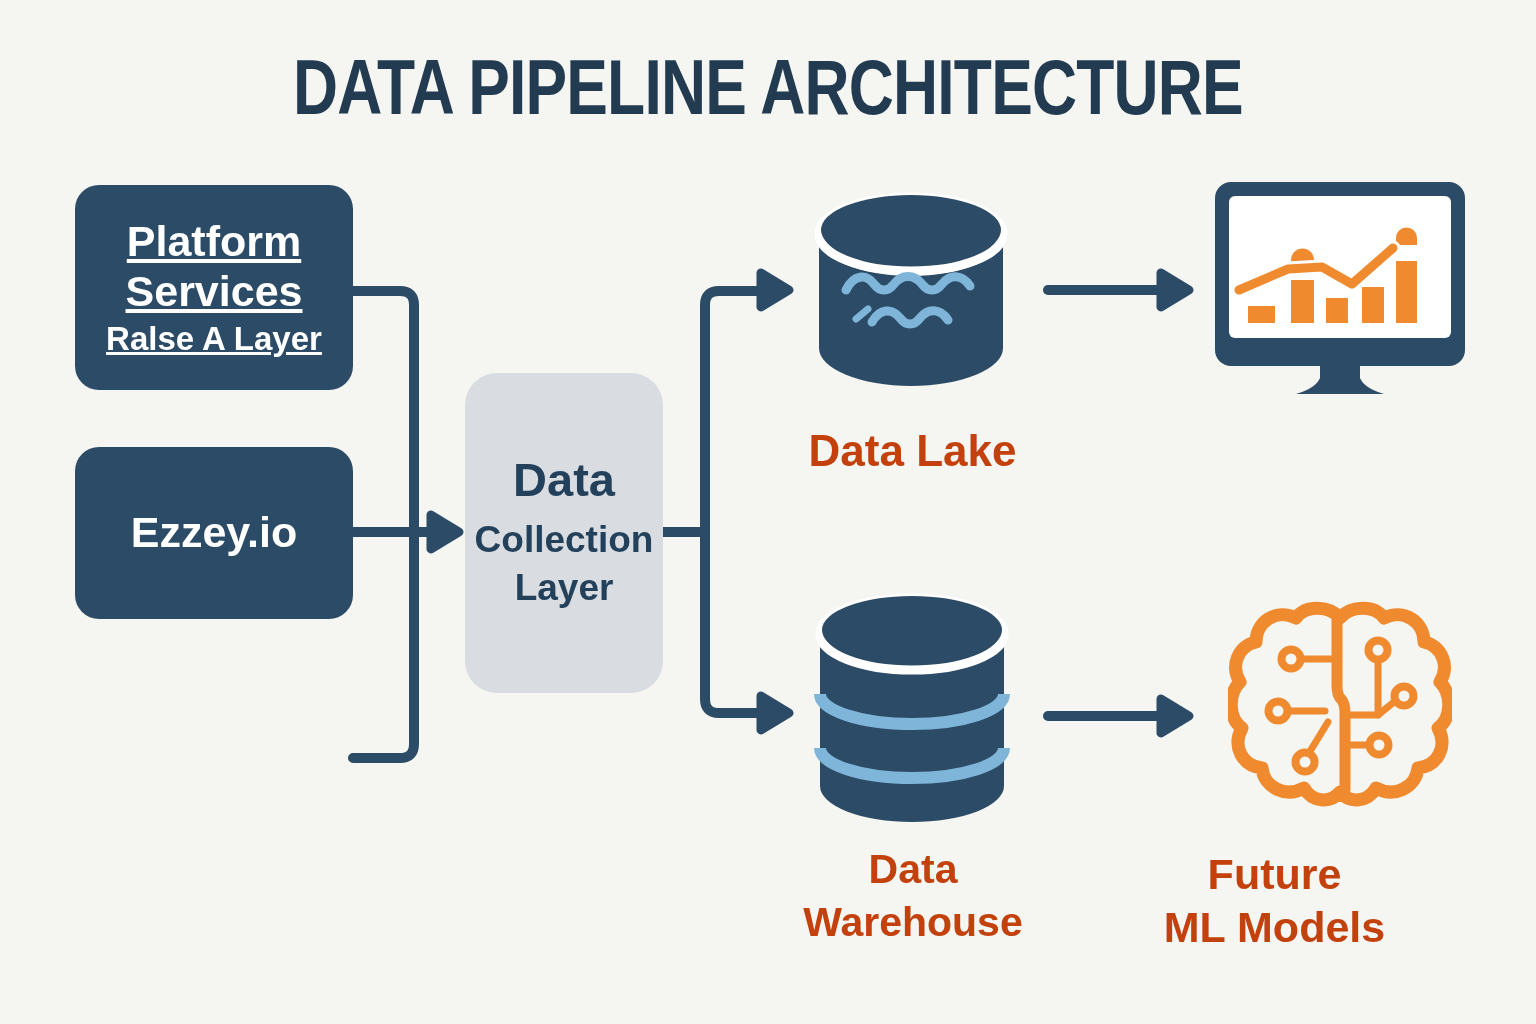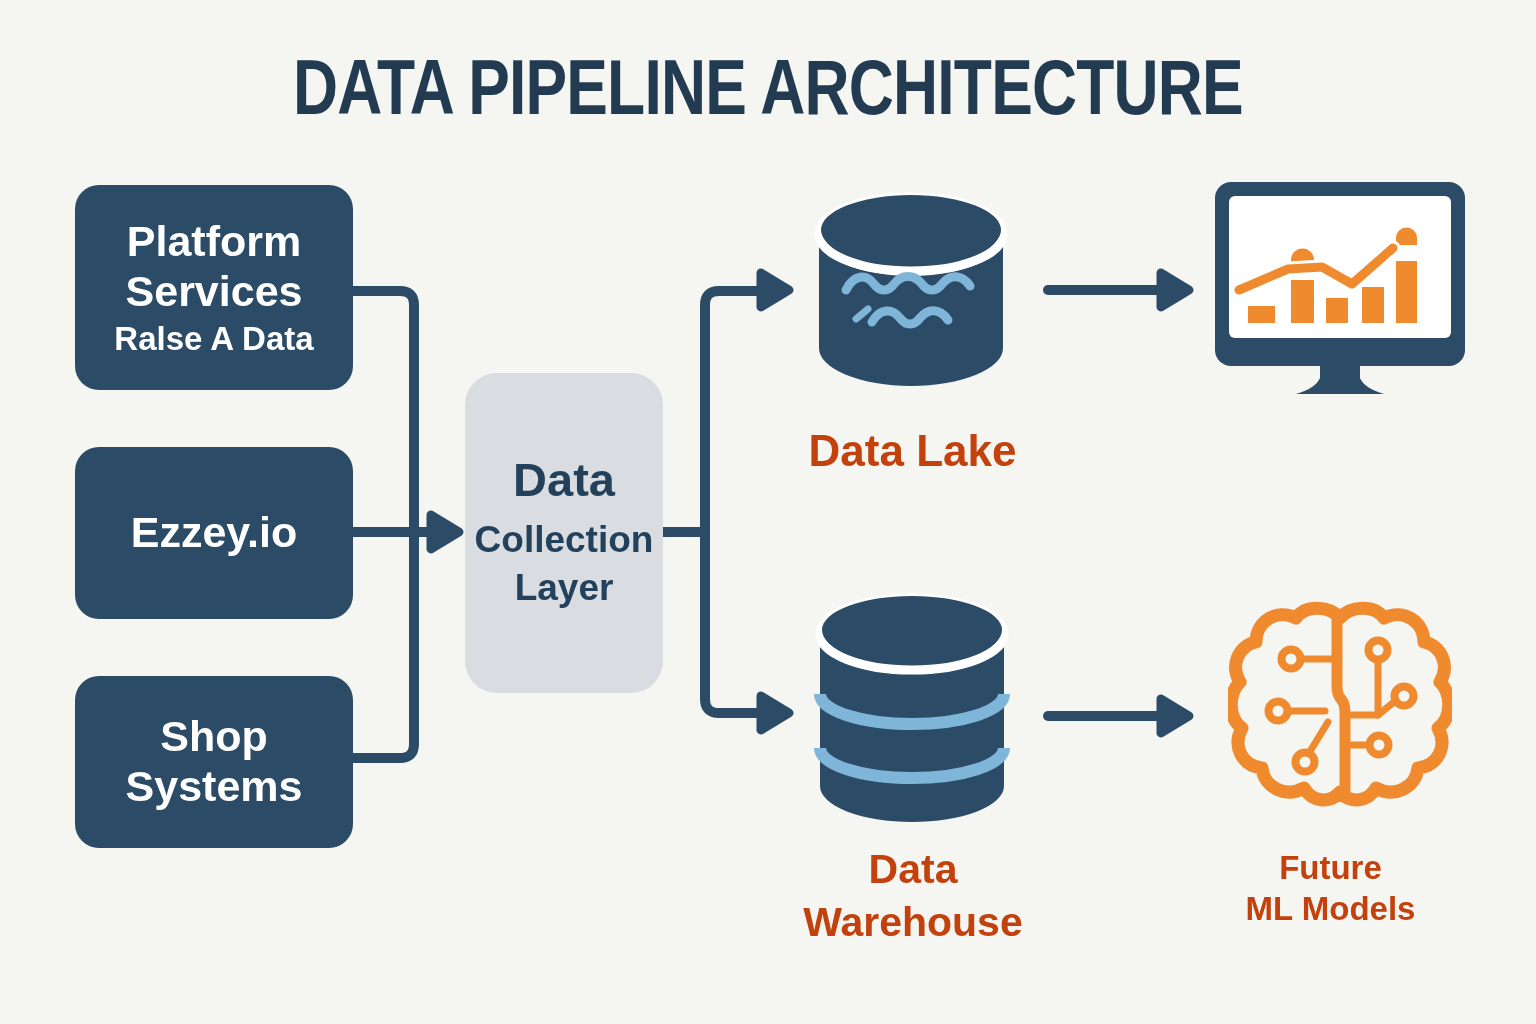--- a/index.html
+++ b/index.html
@@ -21,21 +21,21 @@
 
   .connectors { position:absolute; left:0; top:0; width:1536px; height:1024px; }
 
   .src-box {
     position:absolute; left:75px; width:278px;
     background:#2c4b66; border-radius:24px;
     color:#ffffff; display:flex; flex-direction:column;
     align-items:center; justify-content:center; text-align:center;
     box-sizing:border-box; padding:6px 10px;
   }
-  #src1 { top:185px; height:205px; }
+  #src1 { top:185px; height:205px;text-decoration:underline; }
   #src2 { top:447px; height:172px; }
   #src3 { top:676px; height:172px; }
   .src-title { font-size:43px; font-weight:700; line-height:1.16; white-space:pre-line; }
   .src-sub   { font-size:33px; font-weight:700; line-height:1.15; margin-top:3px; white-space:nowrap; }
 
   .collect-box {
     position:absolute; left:465px; top:373px; width:198px; height:320px;
     background:#d9dce0; border-radius:32px;
     display:flex; flex-direction:column; align-items:center; justify-content:center;
     text-align:center; color:#24415c;
@@ -49,21 +49,21 @@
   #bi-icon   { left:1214px; top:182px; }
   #ml-icon   { left:1228px; top:596px; }
 
   .node-label {
     position:absolute; text-align:center; font-weight:700;
     color:#c2410c; white-space:pre-line;
   }
   #lake-label { left:770px;  top:424px; width:285px; font-size:44px; line-height:1.22; }
   #wh-label   { left:758px;  top:843px; width:310px; font-size:41px; line-height:1.3; }
   #bi-label   { left:1200px; top:425px; width:280px; font-size:43px; line-height:1.24; }
-  #ml-label   { left:1188px; top:848px; width:285px; font-size:33px; line-height:1.24; }
+  #ml-label   { left:1132px; top:848px; width:285px; font-size:43px; line-height:1.24; }
 </style>
 </head>
 <body>
 
 <div class="canvas">
 
   <h1 class="title">DATA PIPELINE ARCHITECTURE</h1>
 
   <svg class="connectors" viewBox="0 0 1536 1024" fill="none">
     <g stroke="#2c4b66" stroke-width="10" stroke-linecap="round" stroke-linejoin="round">
@@ -80,28 +80,24 @@
       <path d="M761 273 L789 290 L761 307 Z"></path>
       <path d="M761 696 L789 713 L761 730 Z"></path>
       <path d="M1161 273 L1189 290 L1161 307 Z"></path>
       <path d="M1161 699 L1189 716 L1161 733 Z"></path>
     </g>
   </svg>
 
   <div class="src-box" id="src1">
     <div class="src-title">Platform
 Services</div>
-    <div class="src-sub">Ralse A Data</div>
+    <div class="src-sub">Ralse A Layer</div>
   </div>
   <div class="src-box" id="src2">
     <div class="src-title">Ezzey.io</div>
-  </div>
-  <div class="src-box" id="src3">
-    <div class="src-title">Shop
-Systems</div>
   </div>
 
   <div class="collect-box">
     <div class="collect-line1">Data</div>
     <div class="collect-line2">Collection
 Layer</div>
   </div>
 
   <svg class="icon" id="lake-icon" width="198" height="214" viewBox="0 0 198 214">
     <path d="M7 50 L7 160 A92 38 0 0 0 191 160 L191 50 A92 38 0 0 1 7 50 Z" fill="#2c4b66"></path>

